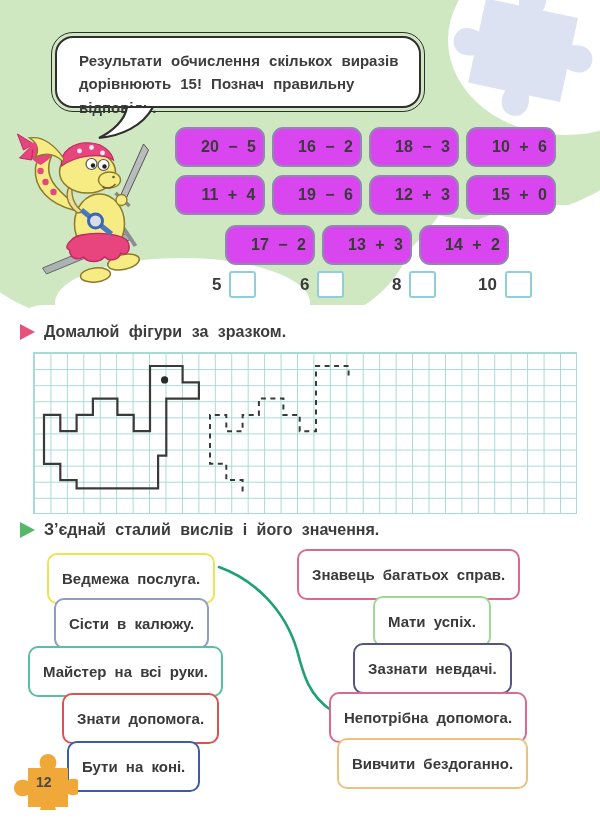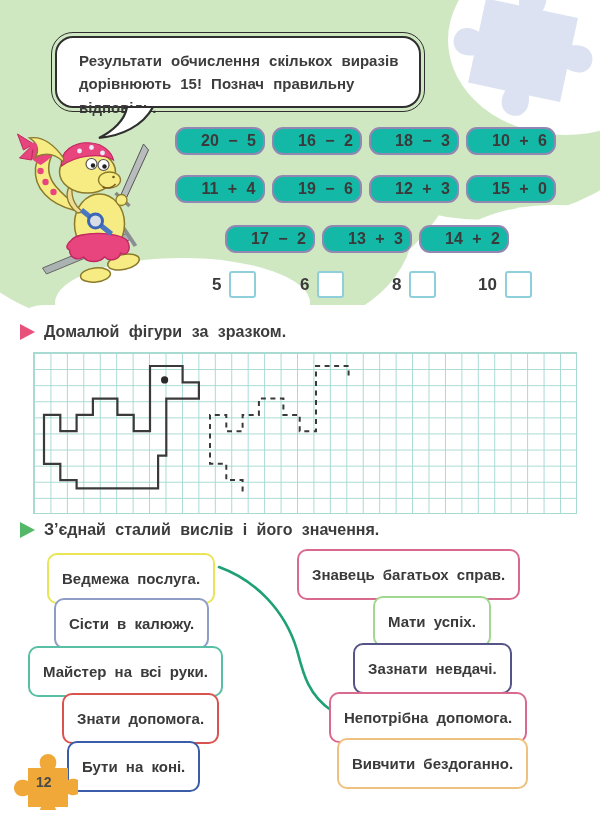--- a/index.html
+++ b/index.html
@@ -30,21 +30,21 @@
     z-index:6;
   }
   .bubble-tail { position:absolute; left:95px; top:106px; z-index:7; }
 
   
   .expr-row { position:absolute; display:flex; gap:7px; z-index:5; }
   .expr-row.r1 { left:175px; top:127px; }
   .expr-row.r2 { left:175px; top:175px; }
   .expr-row.r3 { left:225px; top:225px;align-items:center; }
   .expr-card {
-    width:90px; height:28px; background:#14b8a6;
+    width:90px; height:40px; background:#d946ef;
     border:2px solid #9287b2; border-radius:11px;
     display:flex; align-items:center; justify-content:center;
     font-size:16px; font-weight:bold; color:#3a3a3a; word-spacing:5px;padding-left:17px;
   }
   
   .answer-item { position:absolute; top:271px; display:flex; align-items:center; gap:8px; z-index:5; }
   .answer-num { font-size:17px; font-weight:bold; color:#3a3a3a; }
   .answer-box { width:27px; height:27px; background:#fff; border:2px solid #8fcfdc; border-radius:3px; cursor:pointer; }
 
   

